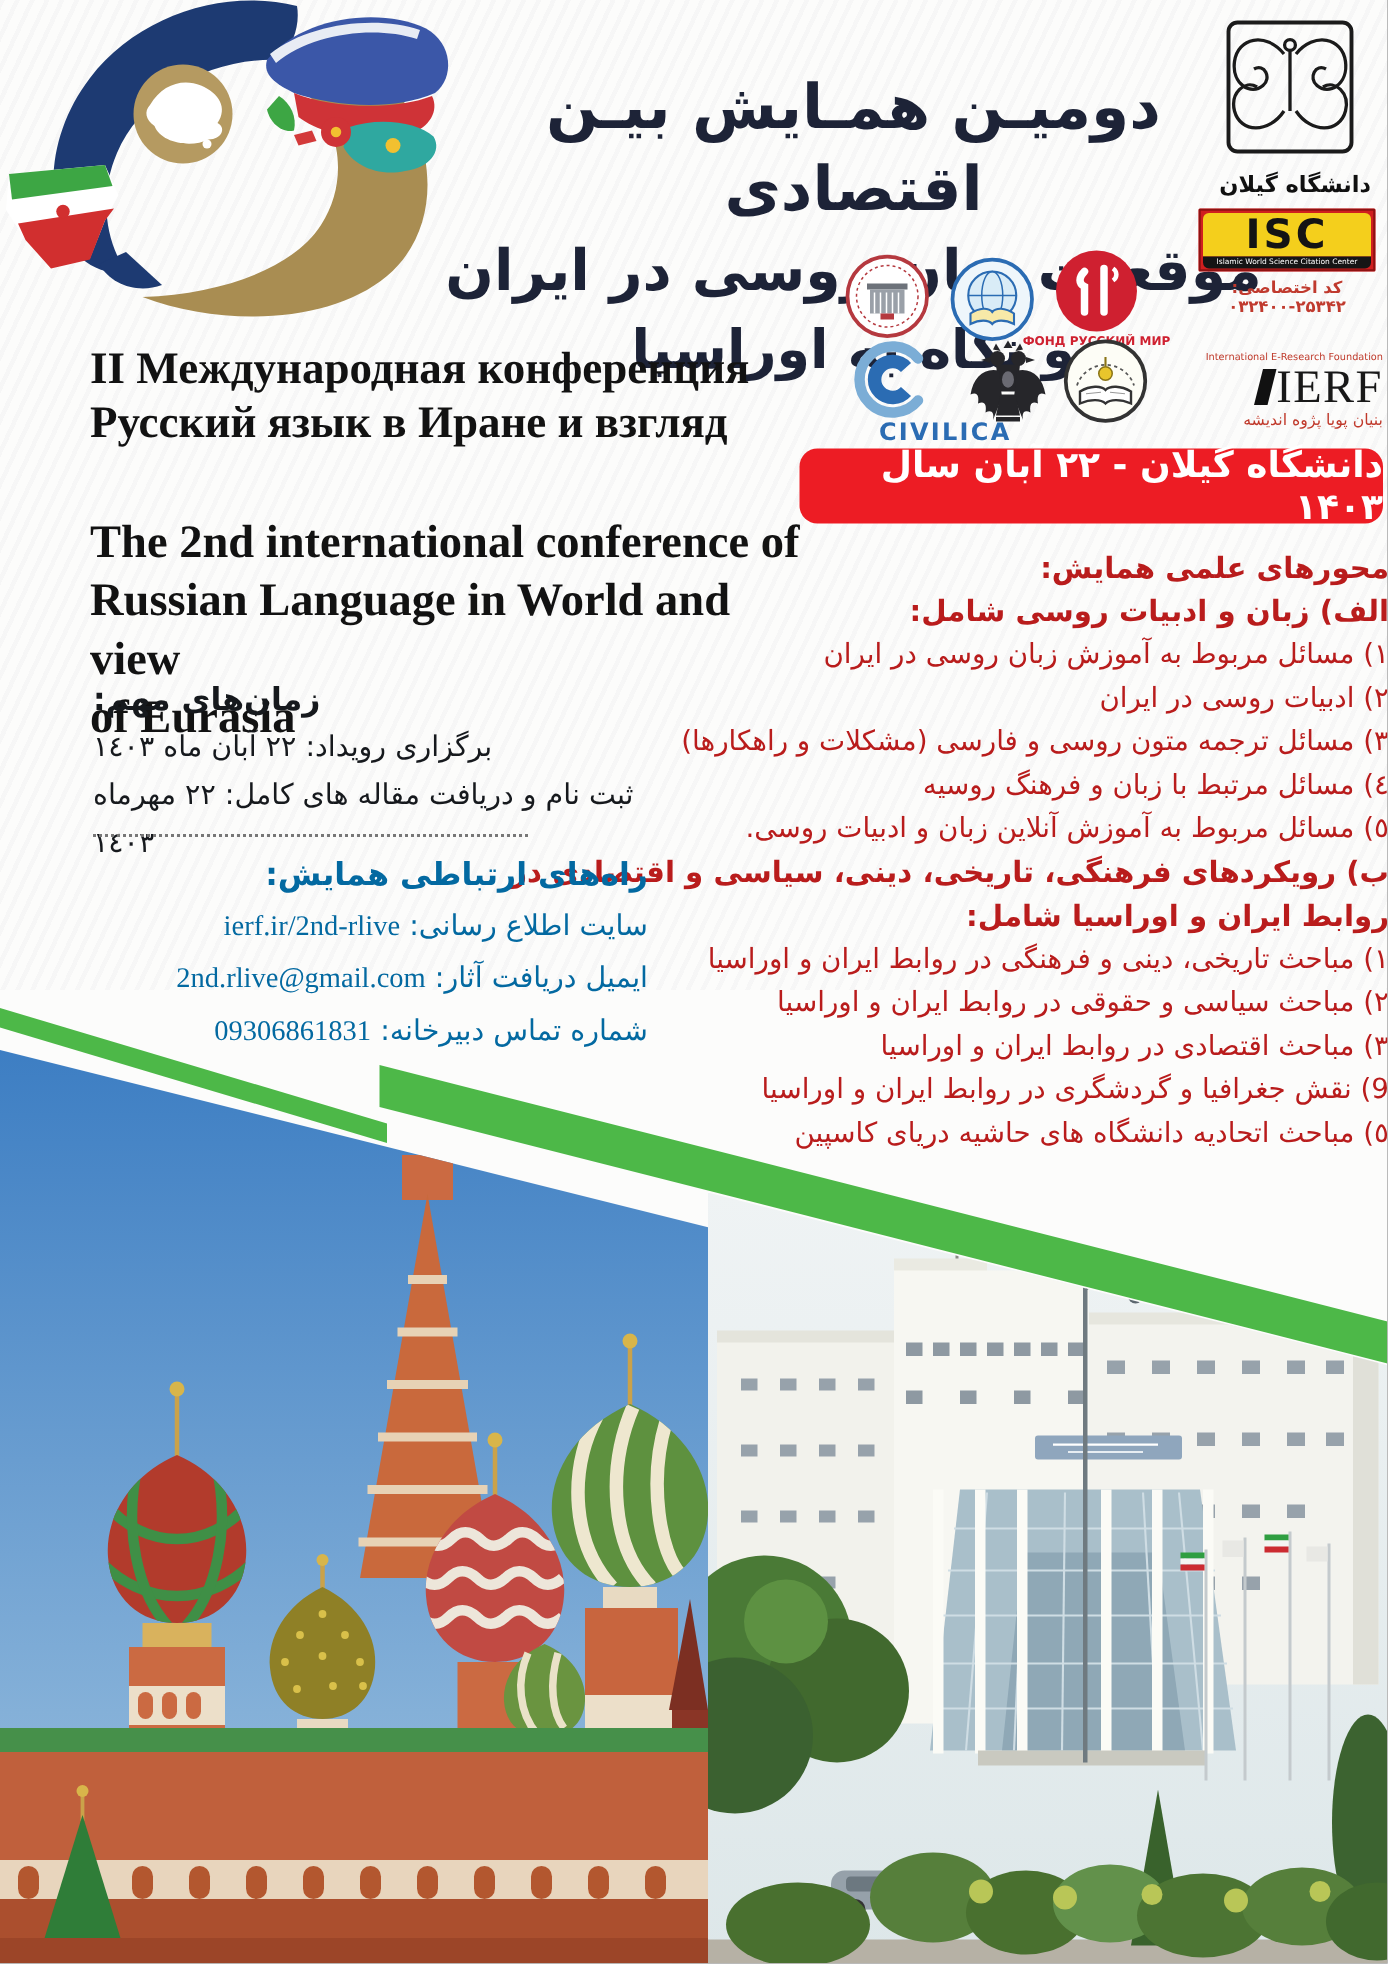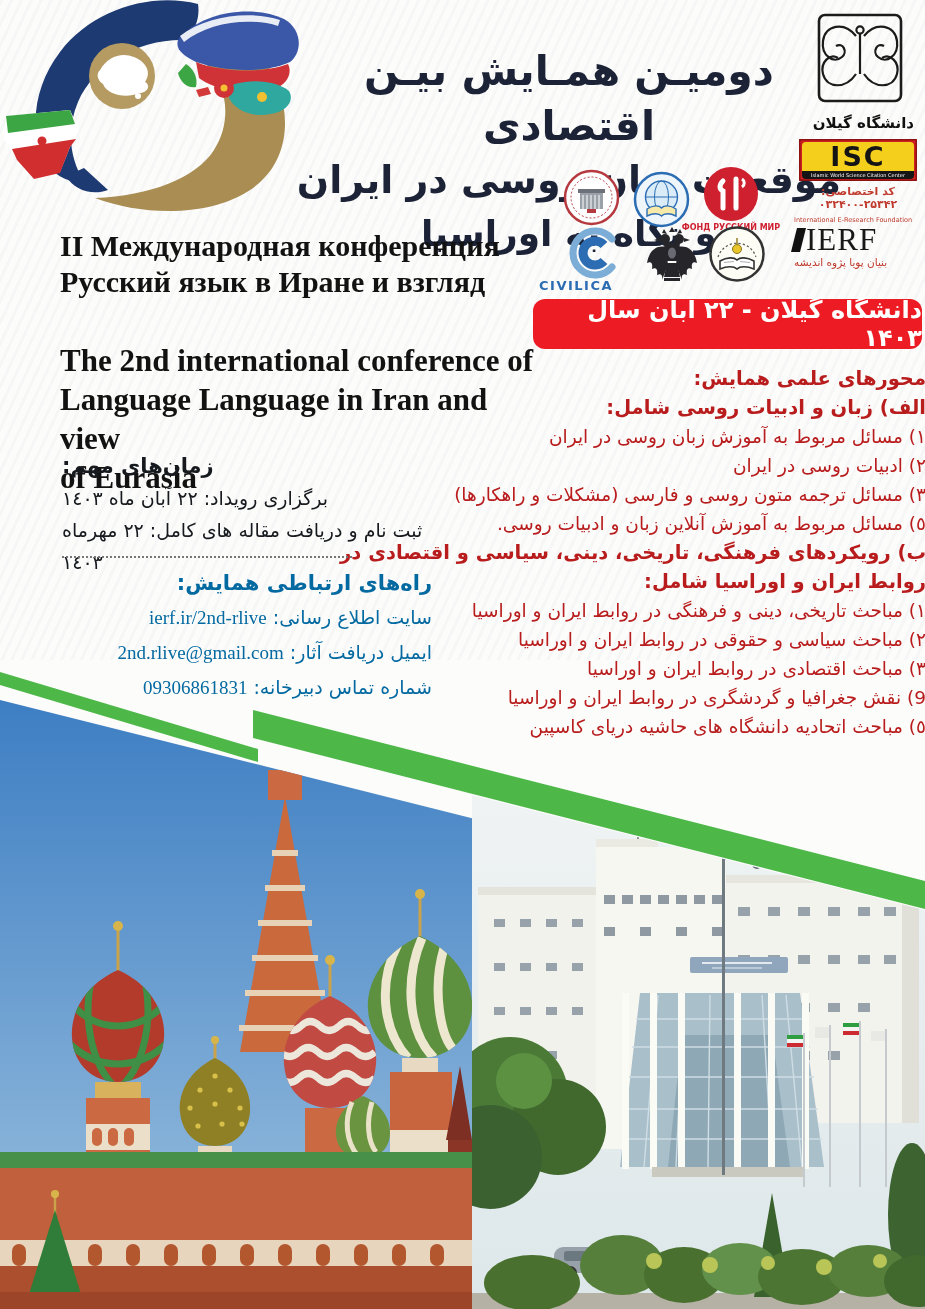--- a/index.html
+++ b/index.html
@@ -51,31 +51,31 @@
   .sep{left:62px;top:556px;width:290px;border-top:2px dotted #777;z-index:3;}
   .contact{left:64px;top:566px;width:368px;direction:rtl;text-align:right;
     color:#0369a1;font-size:19px;line-height:34px;z-index:3;}
   .contact .hd{font-weight:700;font-size:21px;}
   .ltr{direction:ltr;unicode-bidi:embed;font-family:"Liberation Serif","DejaVu Serif",serif;}
 
   
   .logo{z-index:3;}
   .rmir-cap{left:681px;top:223px;width:100px;text-align:center;color:#cf2030;
     font-weight:700;font-size:8px;line-height:9px;z-index:3;}
-  .civ-cap{left:538px;top:278px;width:76px;text-align:center;color:#2b6cb3;
-    font-weight:700;font-size:13px;letter-spacing:1.5px;z-index:3;}
+  .civ-cap{left:586px;top:278px;width:76px;text-align:center;color:#2b6cb3;
+    font-weight:700;font-size:16px;letter-spacing:1.5px;z-index:3;}
 
   .isc{left:799px;top:139px;width:118px;text-align:center;z-index:3;}
   .isc-box{background:#d01f1f;border-radius:1px;padding:3px 3px 2px;box-shadow:inset 0 0 0 1.5px #8e1212;}
   .isc-inner{background:#f4cf1c;border-radius:4px 4px 0 0;}
   .isc-acr{font-weight:700;font-size:27px;line-height:29px;color:#141414;letter-spacing:2px;font-family:"DejaVu Sans",sans-serif;}
   .isc-sub{background:#151515;color:#fff;font-size:5px;line-height:8px;border-radius:0 0 4px 4px;}
   .isc-code{color:#c03a2e;font-size:11px;font-weight:700;margin-top:4px;direction:rtl;}
 
-  .ierf{left:794px;top:216px;width:128px;text-align:left;z-index:3;}
+  .ierf{left:794px;top:234px;width:128px;text-align:right;z-index:3;}
   .ierf-top{color:#bf3a2b;font-size:6.5px;line-height:8px;}
   .ierf-acr{font-family:"Liberation Serif","DejaVu Serif",serif;font-size:31px;line-height:31px;
     font-weight:400;color:#181818;letter-spacing:1px;}
   .ierf-mark{display:inline-block;width:9px;height:24px;background:#111;
     transform:skewX(-14deg);margin-right:3px;vertical-align:-2px;}
   .ierf-cap{color:#c0392b;font-size:10.5px;margin-top:1px;direction:rtl;}
 
   
   .stripes{left:0;top:650px;z-index:2;pointer-events:none;}
   .photo{overflow:hidden;z-index:1;}
@@ -217,32 +217,33 @@
     <div class="ierf-cap">بنیان پویا پژوه اندیشه</div>
   </div>
 
   <div class="abs title-ru">
     <div>II Международная конференция</div>
     <div>Русский язык в Иране и взгляд</div>
   </div>
 
   <div class="abs title-en">
     <div>The 2nd international conference of</div>
-    <div>Language Language in Iran and view</div>
+    <div>Russian Language in World and view</div>
     <div>of Eurasia</div>
   </div>
 
   <div class="abs banner">دانشگاه گیلان - ۲۲ آبان سال ۱۴۰۳</div>
 
   <div class="abs topics">
     <div class="hd">محورهای علمی همایش:</div>
     <div class="hd">الف) زبان و ادبیات روسی شامل:</div>
     <div>۱) مسائل مربوط به آموزش زبان روسی در ایران</div>
     <div>۲) ادبیات روسی در ایران</div>
     <div>۳) مسائل ترجمه متون روسی و فارسی (مشکلات و راهکارها)</div>
+    <div>٤) مسائل مرتبط با زبان و فرهنگ روسیه</div>
     <div>٥) مسائل مربوط به آموزش آنلاین زبان و ادبیات روسی.</div>
     <div class="hd">ب) رویکردهای فرهنگی، تاریخی، دینی، سیاسی و اقتصادی در</div>
     <div class="hd">روابط ایران و اوراسیا شامل:</div>
     <div>۱) مباحث تاریخی، دینی و فرهنگی در روابط ایران و اوراسیا</div>
     <div>۲) مباحث سیاسی و حقوقی در روابط ایران و اوراسیا</div>
     <div>۳) مباحث اقتصادی در روابط ایران و اوراسیا</div>
     <div>9) نقش جغرافیا و گردشگری در روابط ایران و اوراسیا</div>
     <div>٥) مباحث اتحادیه دانشگاه های حاشیه دریای کاسپین</div>
   </div>
 

